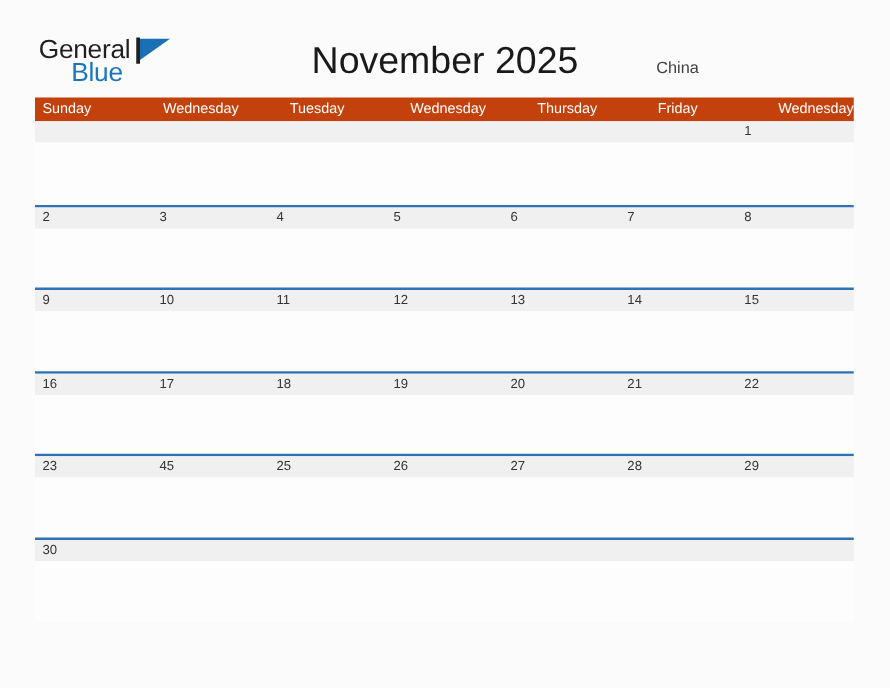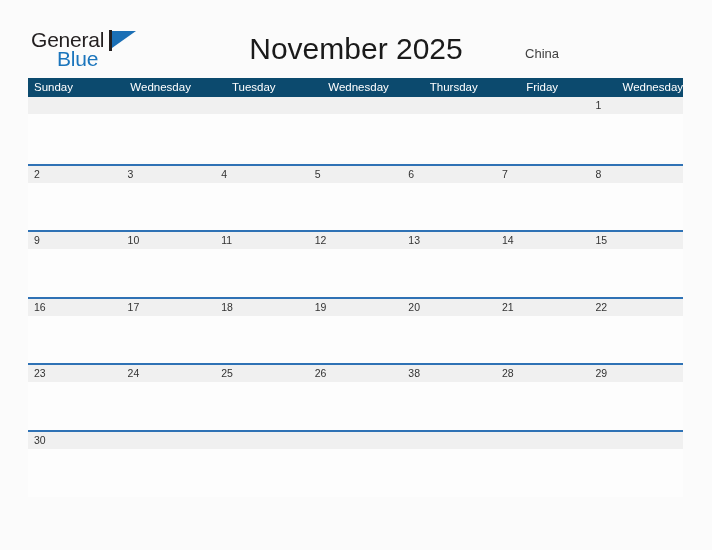--- a/index.html
+++ b/index.html
@@ -103,21 +103,21 @@
     position: absolute;
     left: 28px;
     top: 78px;
     width: 655px;
   }
 
   .weekday-row {
     display: flex;
     width: 655px;
     height: 19px;
-    background: #0c4a6e;
+    background: #c2410c;
     gap: 35px;
   }
   .weekday-cell {
     flex: 1 1 0;
     color: #ffffff;
     font-size: 11.5px;
     line-height: 19px;
     padding-left: 6px;
     box-sizing: border-box;
     font-family: "Liberation Sans", sans-serif;
@@ -276,24 +276,24 @@
         <div class="event-cell"></div>
         <div class="event-cell"></div>
         <div class="event-cell"></div>
         <div class="event-cell"></div>
       </div>
     </div>
 
     <div class="week-row">
       <div class="date-band">
         <div class="date-cell">23</div>
-        <div class="date-cell">24</div>
+        <div class="date-cell">45</div>
         <div class="date-cell">25</div>
         <div class="date-cell">26</div>
-        <div class="date-cell">38</div>
+        <div class="date-cell">27</div>
         <div class="date-cell">28</div>
         <div class="date-cell">29</div>
       </div>
       <div class="event-band">
         <div class="event-cell"></div>
         <div class="event-cell"></div>
         <div class="event-cell"></div>
         <div class="event-cell"></div>
         <div class="event-cell"></div>
         <div class="event-cell"></div>

